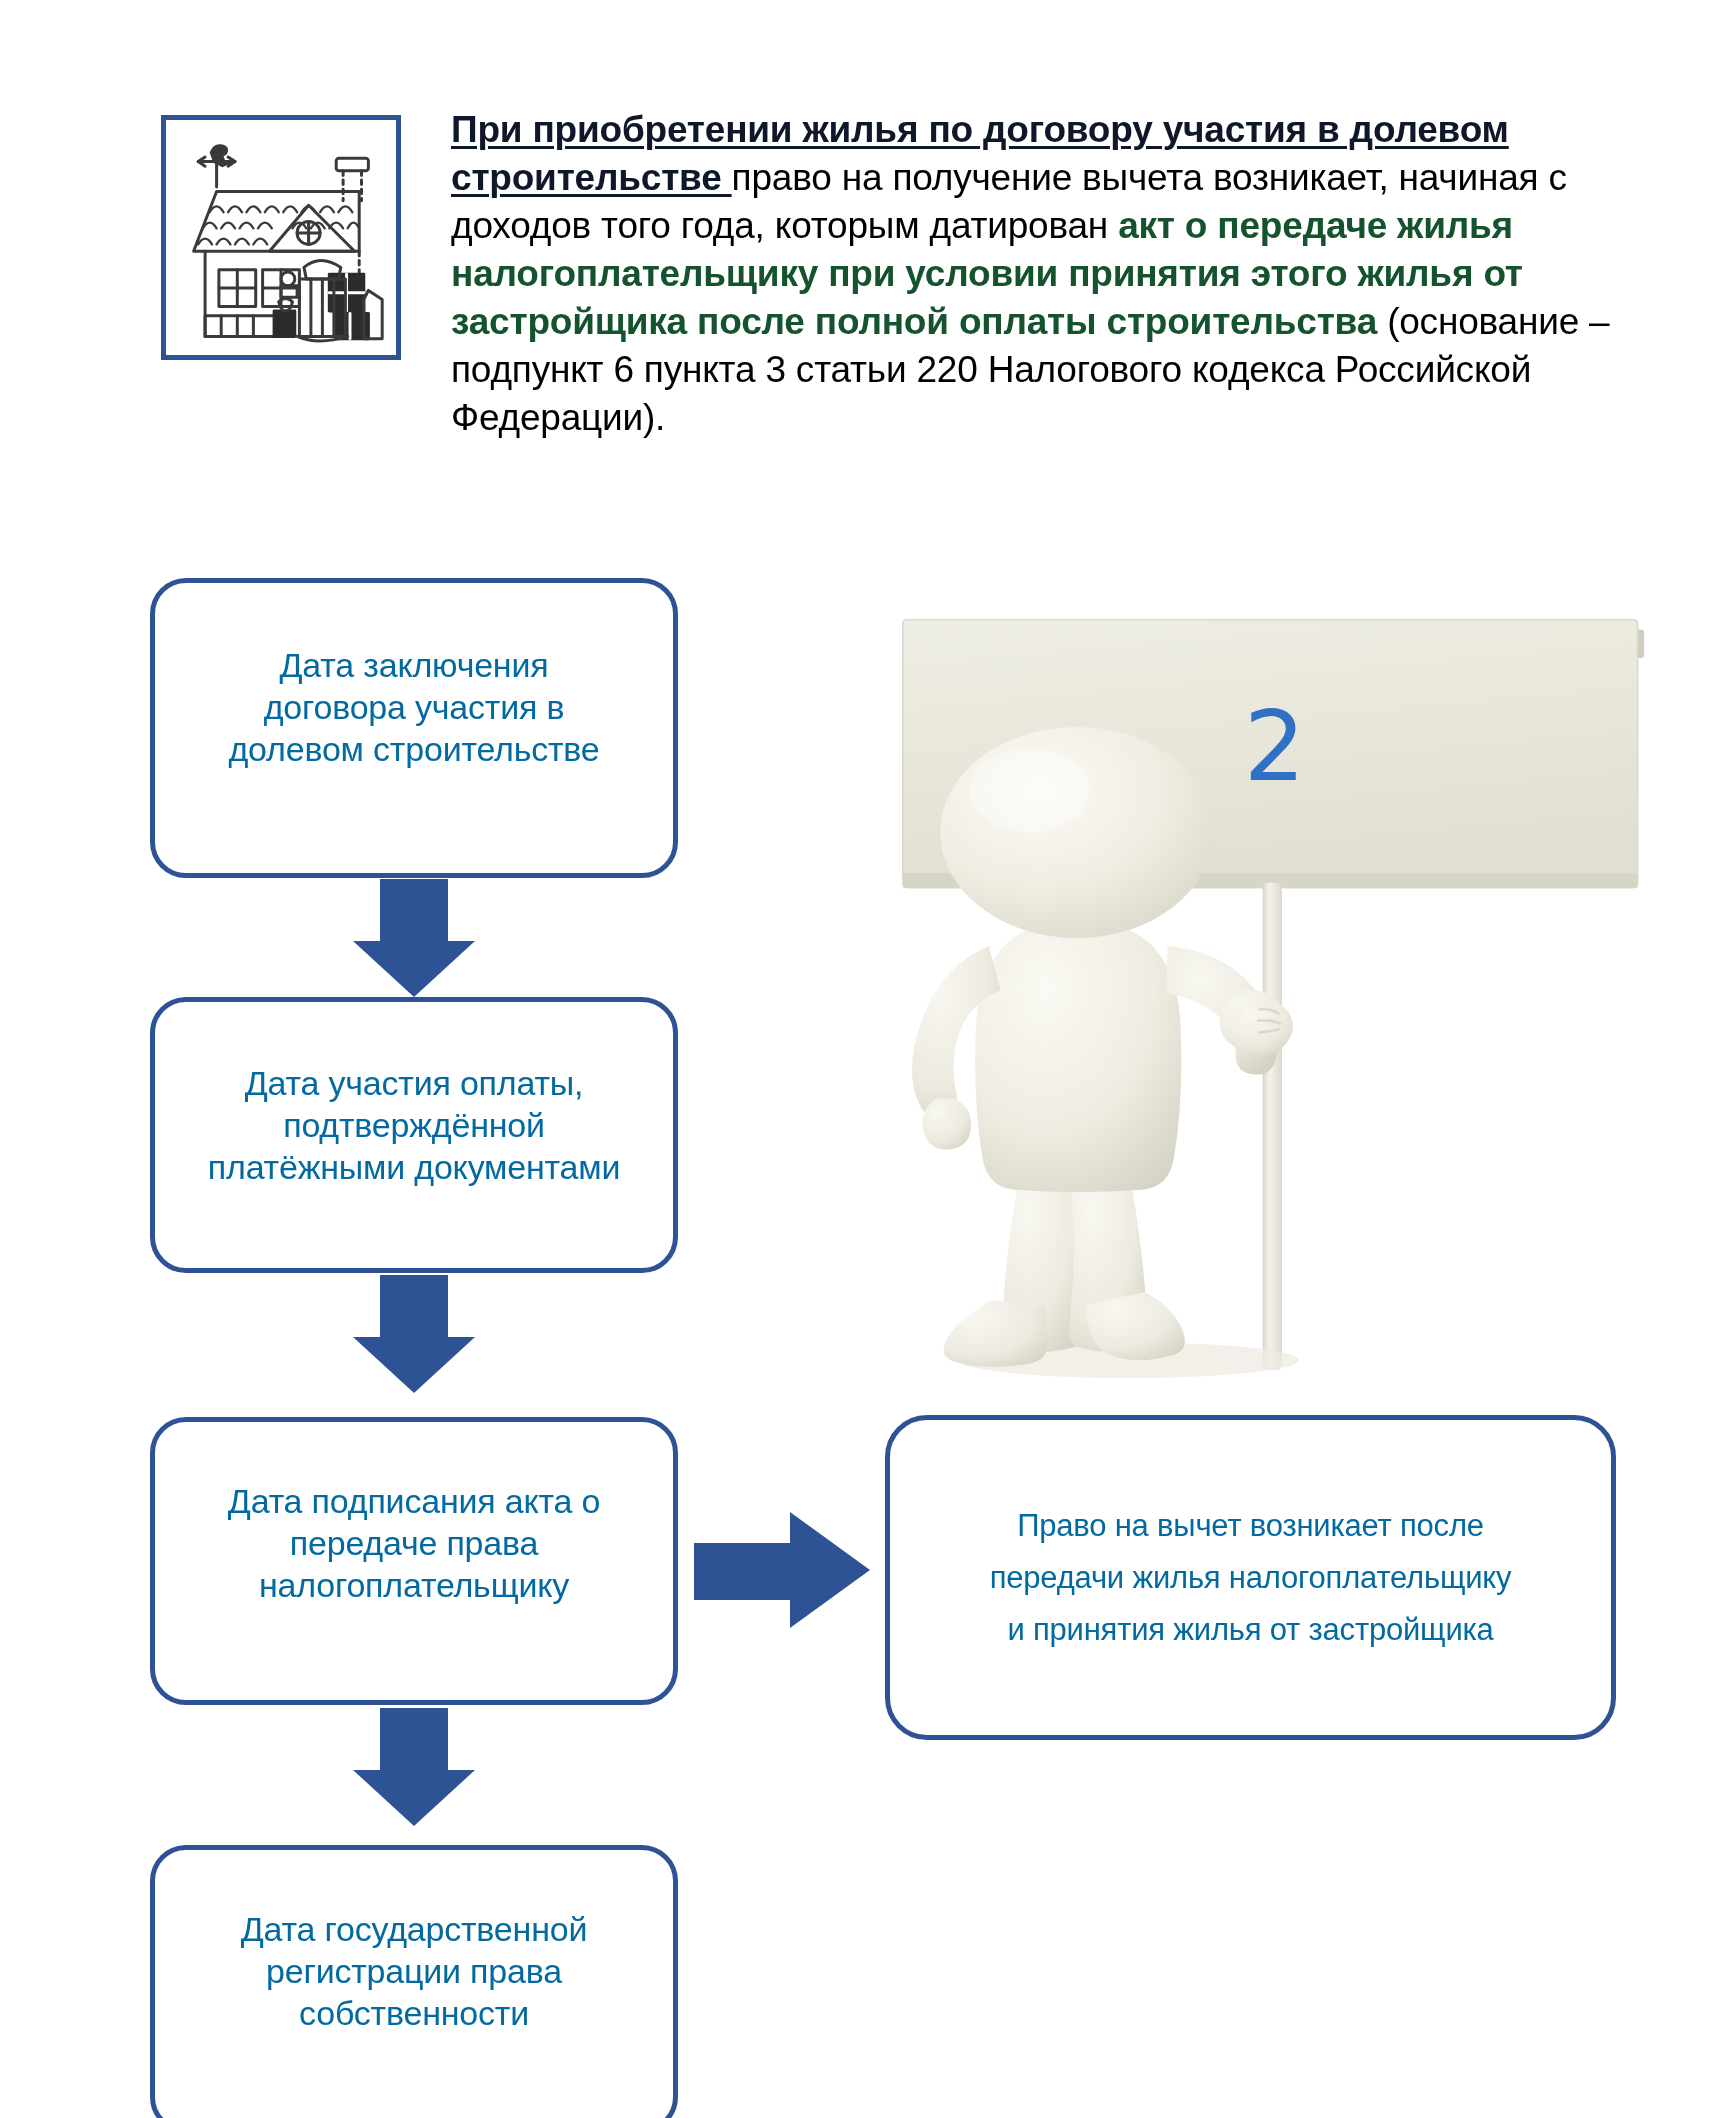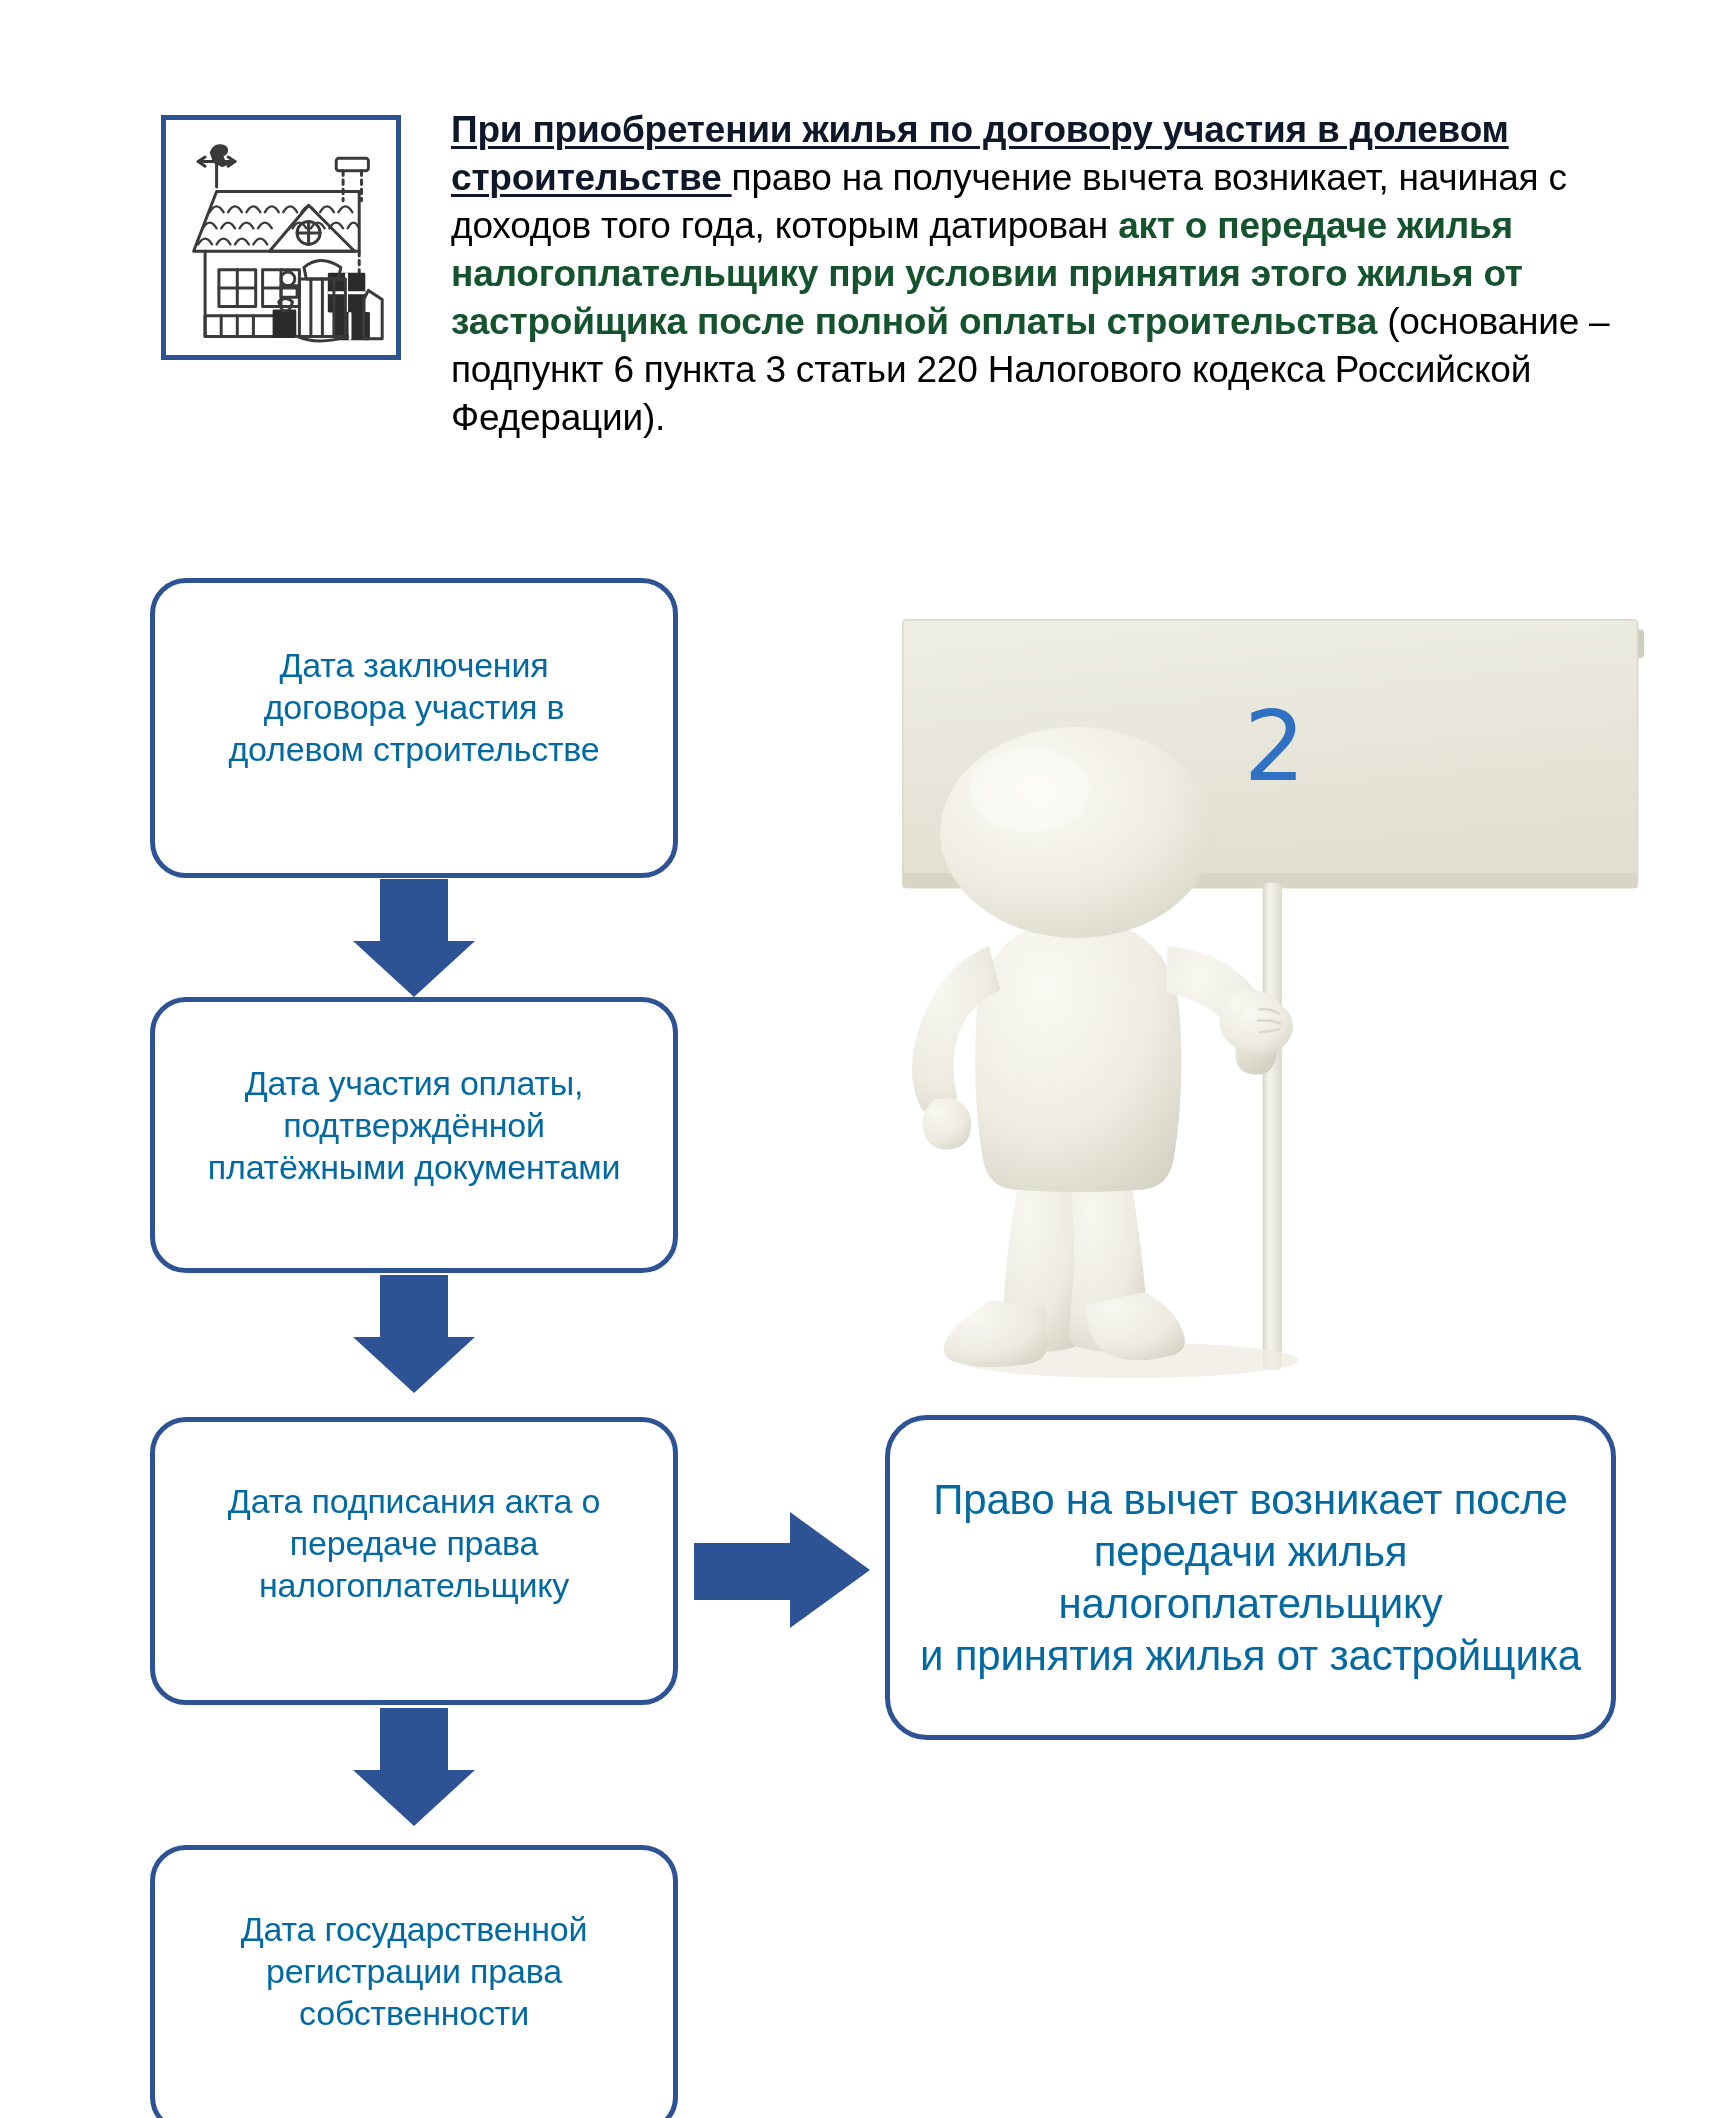--- a/index.html
+++ b/index.html
@@ -43,21 +43,21 @@
   #box-registration  {left:150px;top:1845px;width:528px;height:288px;}
 
   #box-contract      .box-text{transform:translateY(-21px);}
   #box-payment       .box-text{transform:translateY(-9.7px);}
   #box-act           .box-text{transform:translateY(-18px);}
   #box-registration  .box-text{transform:translateY(-18px);}
 
   #box-result{
     left:885px;top:1415px;width:731px;height:325px;border-radius:42px;
   }
-  #box-result .box-text{font-size:42px;line-height:52px;}
+  #box-result .box-text{font-size:31px;line-height:52px;}
 
   
   .arrow-down{position:absolute;width:122px;height:118px;}
   .arrow-down .shaft{
     position:absolute;left:27px;top:0;width:68px;height:63px;background:#2E5395;}
   .arrow-down .head{
     position:absolute;left:0;top:62px;width:0;height:0;
     border-left:61px solid transparent;border-right:61px solid transparent;
     border-top:56px solid #2E5395;}
 

